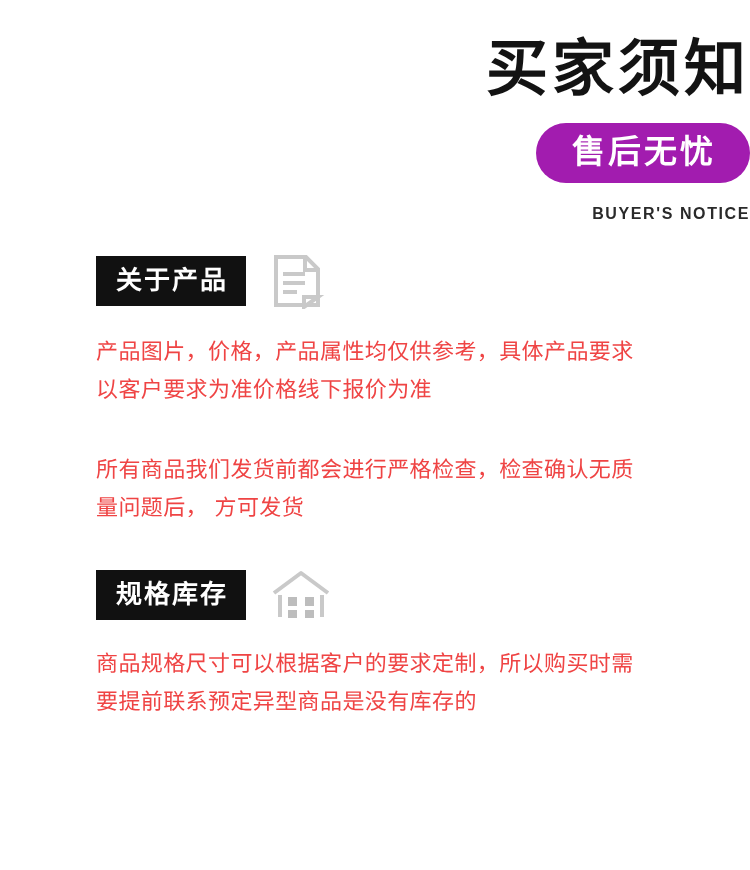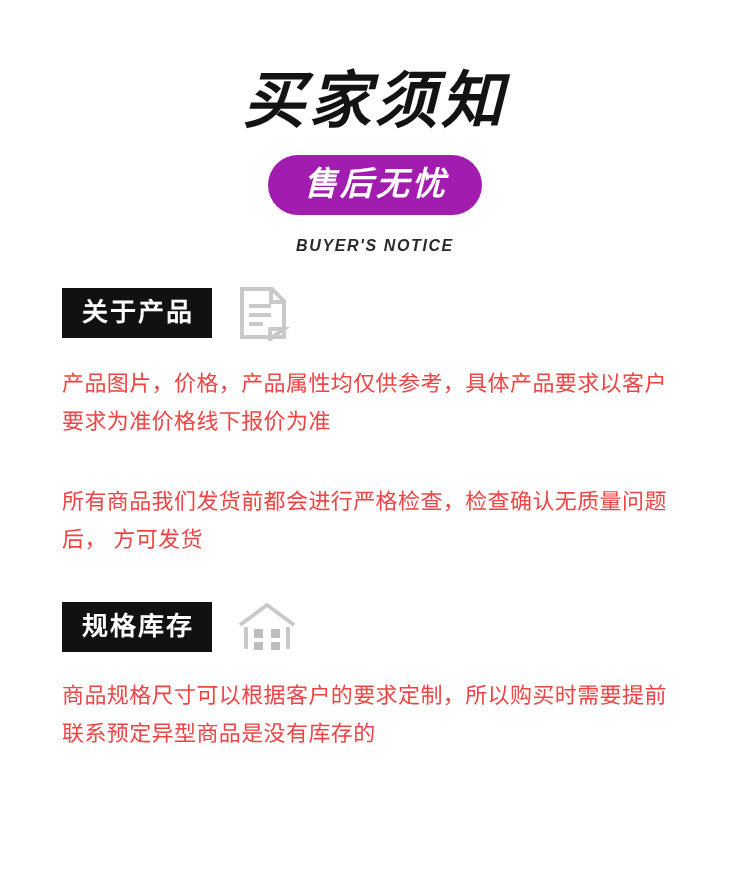--- a/index.html
+++ b/index.html
@@ -17,23 +17,22 @@
   }
   .page {
     position: relative;
     width: 750px;
     height: 870px;
     box-sizing: border-box;
   }
 
   
   .header {
-    text-align: center;
-    padding-top: 68px;
-    font-style: italic;
+    text-align: right;
+    padding-top: 36px;
   }
   .main-title {
     font-size: 62px;
     font-weight: 700;
     letter-spacing: 4px;
     line-height: 1.05;
     color: #131313;
     margin: 0;
   }
   .badge-wrap {
@@ -54,21 +53,21 @@
     margin-top: 22px;
     font-size: 16px;
     font-weight: 700;
     letter-spacing: 1.6px;
     color: #2a2a2a;
   }
 
   
   .sections {
     margin-top: 30px;
-    padding: 0 62px;
+    padding: 0 96px;
   }
   .section {
     margin-bottom: 26px;
   }
   .section-head {
     display: flex;
     align-items: center;
     gap: 22px;
     height: 56px;
   }

